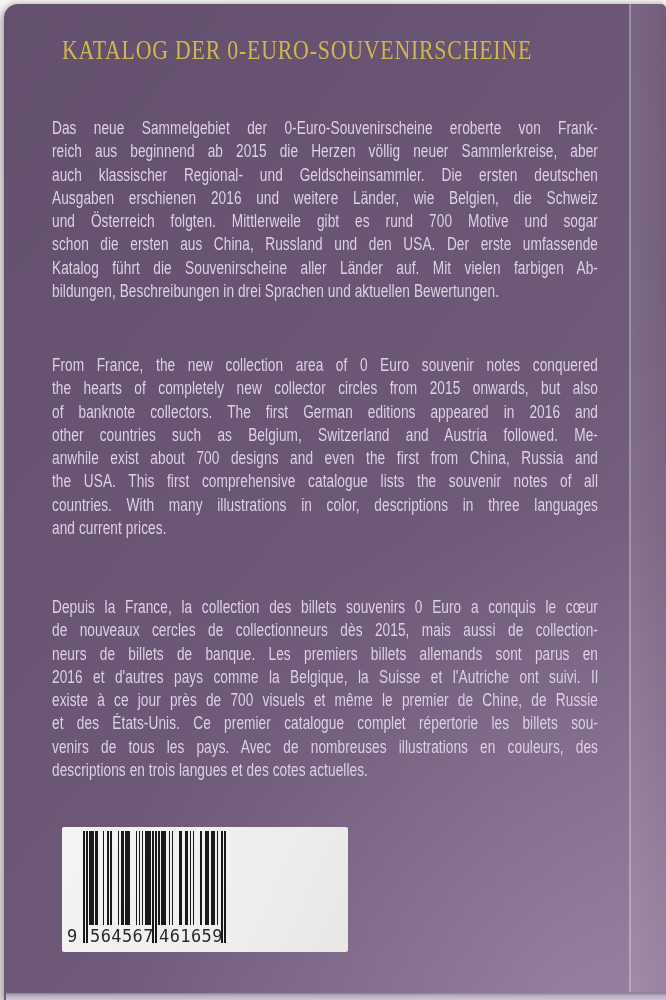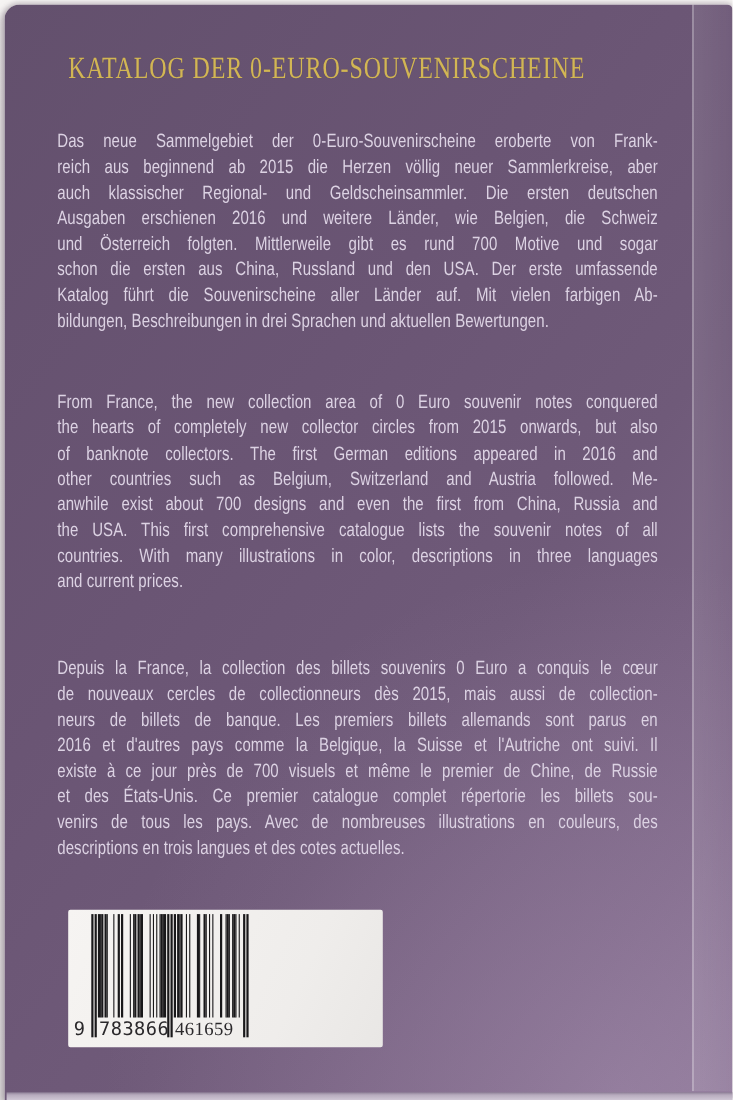--- a/index.html
+++ b/index.html
@@ -21,21 +21,21 @@
     position: absolute; top: 0; bottom: 8px; left: 625px; width: 37px;
     border-left: 2px solid rgba(255,255,255,0.30);
     background: linear-gradient(90deg, rgba(255,255,255,0.10), rgba(255,255,255,0.04));
     border-radius: 0 5px 0 0;
   }
   .page-edge {
     position: absolute; left: 2px; right: 0; bottom: 0; height: 7px;
     background: linear-gradient(180deg, #8d7f96 0%, #b7abbe 35%, #cfc6d4 100%);
   }
   .title-wrap {
-    position: absolute; left: 58px; top: 41px; width: 546px; height: 38px;
+    position: absolute; left: 58px; top: 28px; width: 546px; height: 38px;
     overflow: visible;
   }
   .title-inner {
     width: 700px; transform: scaleX(0.78); transform-origin: 0 0;
     font-family: "Liberation Serif", serif;
     font-size: 28px; line-height: 36px; letter-spacing: 1px;
     color: #d2b654; white-space: nowrap;
     text-shadow: 0 0 1px rgba(90,70,40,0.25);
   }
   .para { position: absolute; left: 48px; width: 546px; }
@@ -62,21 +62,21 @@
   .bars .m { position: absolute; top: 0; width: 1.5px; height: 94px; }
   .bars .m.on { background: #19181a; }
   .bars .m.guard { height: 112px; }
   .bc-digit {
     position: absolute; top: 95px; height: 20px;
     font-family: "DejaVu Sans Mono", monospace;
     font-size: 17px; line-height: 20px; color: #2a282b;
   }
   .bc-d0 { left: -16px; }
   .bc-g1 { left: 7px;  width: 62px; letter-spacing: 0.4px; }
-  .bc-g2 { left: 76px; width: 62px; letter-spacing: 0.4px; font-family: Liberation Serif, serif; }
+  .bc-g2 { left: 76px; width: 62px; letter-spacing: 0.4px; }
 </style>
 </head>
 <body>
 
 <div class="book">
 
   <div class="title-wrap">
     <div class="title-inner">KATALOG DER 0-EURO-SOUVENIRSCHEINE</div>
   </div>
 
@@ -156,20 +156,20 @@
           <div class="m on" style="left: 123px;"></div>
           <div class="m on" style="left: 124.5px;"></div>
           <div class="m on" style="left: 127.5px;"></div>
           <div class="m on" style="left: 129px;"></div>
           <div class="m on" style="left: 130.5px;"></div>
           <div class="m on" style="left: 133.5px;"></div>
           <div class="m on guard" style="left: 138px;"></div>
           <div class="m on guard" style="left: 141px;"></div>
         </div>
       <div class="bc-digit bc-d0">9</div>
-      <div class="bc-digit bc-g1">783866</div>
+      <div class="bc-digit bc-g1">564567</div>
       <div class="bc-digit bc-g2">461659</div>
     </div>
   </div>
 
   <div class="spine-crease"></div>
   <div class="page-edge"></div>
 </div>
 
 </body></html>

